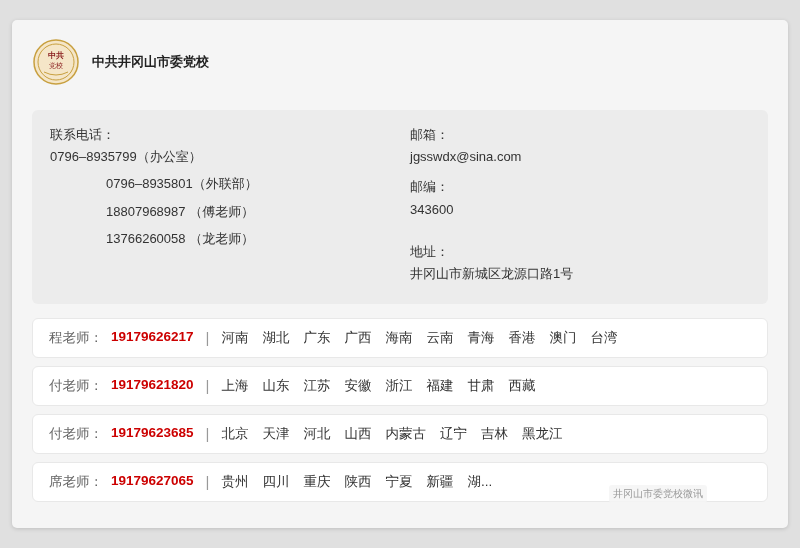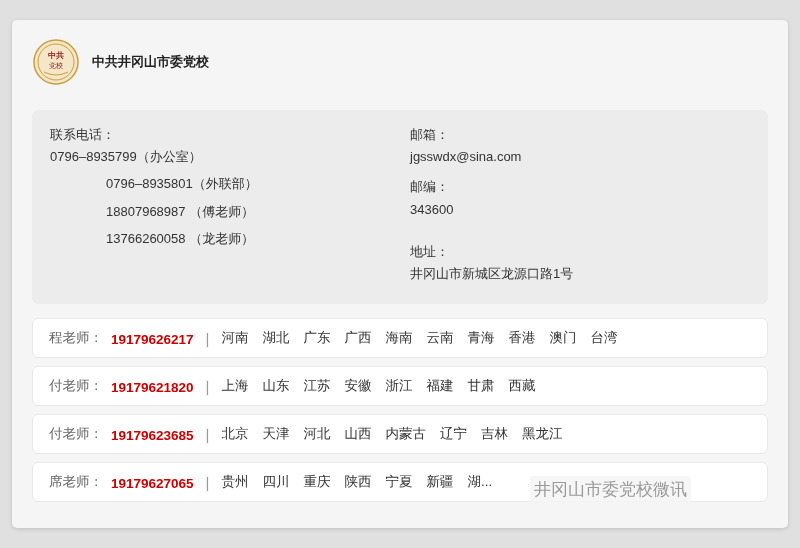--- a/index.html
+++ b/index.html
@@ -93,21 +93,21 @@
       height: 14px;
       background: #cc0000;
       margin-left: 6px;
     }
     .region-row {
       background: white;
       border-radius: 6px;
       padding: 10px 16px;
       margin-bottom: 8px;
       display: flex;
-      align-items: flex-end;
+      align-items: flex-start;
       font-size: 13.5px;
       border: 1px solid #e8e8e8;
     }
     .teacher-info {
       color: #666;
       white-space: nowrap;
       margin-right: 8px;
     }
     .teacher-phone {
       color: #cc0000;
@@ -126,23 +126,23 @@
       flex-wrap: wrap;
     }
     .region-item {
       color: #333;
     }
     .watermark-row {
       position: relative;
     }
     .watermark {
       position: absolute;
-      right: 76px;
+      right: 60px;
       bottom: -2px;
-      font-size: 17px;
+      font-size: 10px;
       color: #999;
       background: rgba(245,245,245,0.85);
       padding: 2px 4px;
       border-radius: 3px;
     }
   </style>
 </head>
 <body>
 
 <div class="card">

